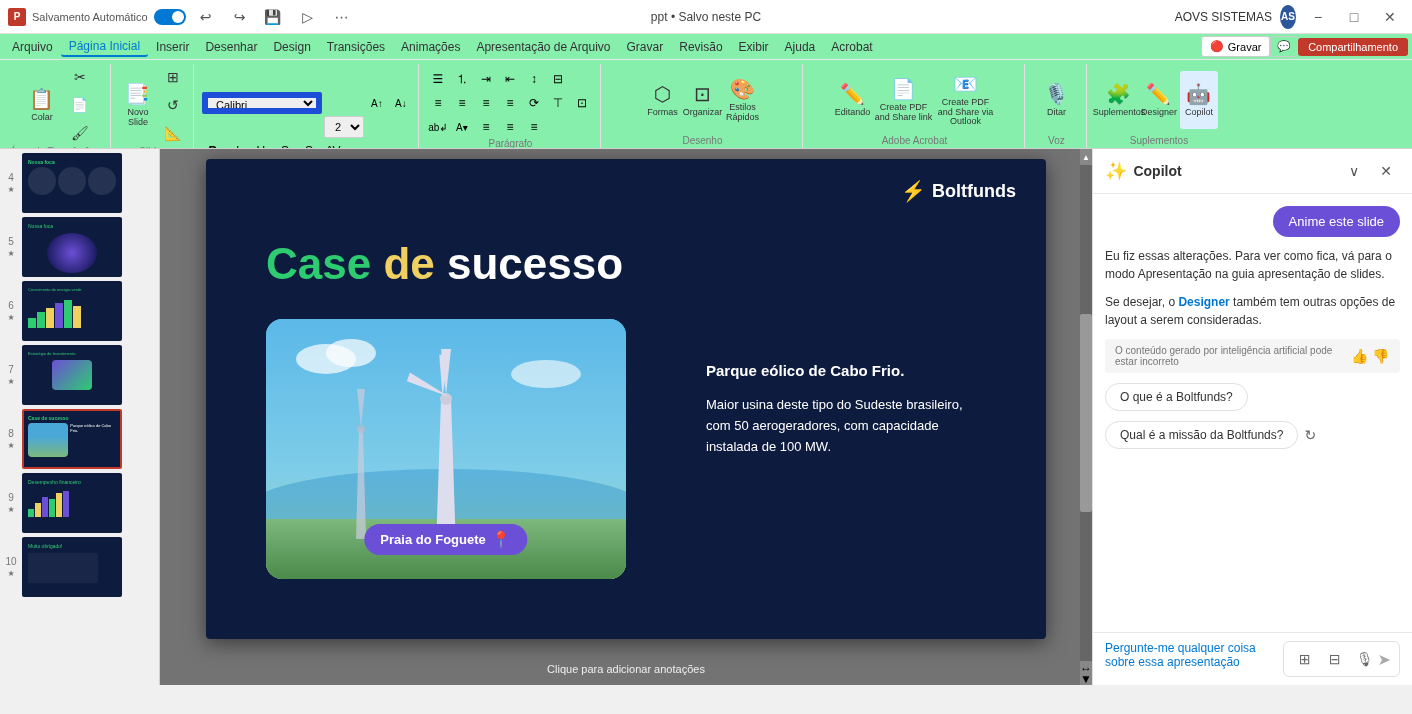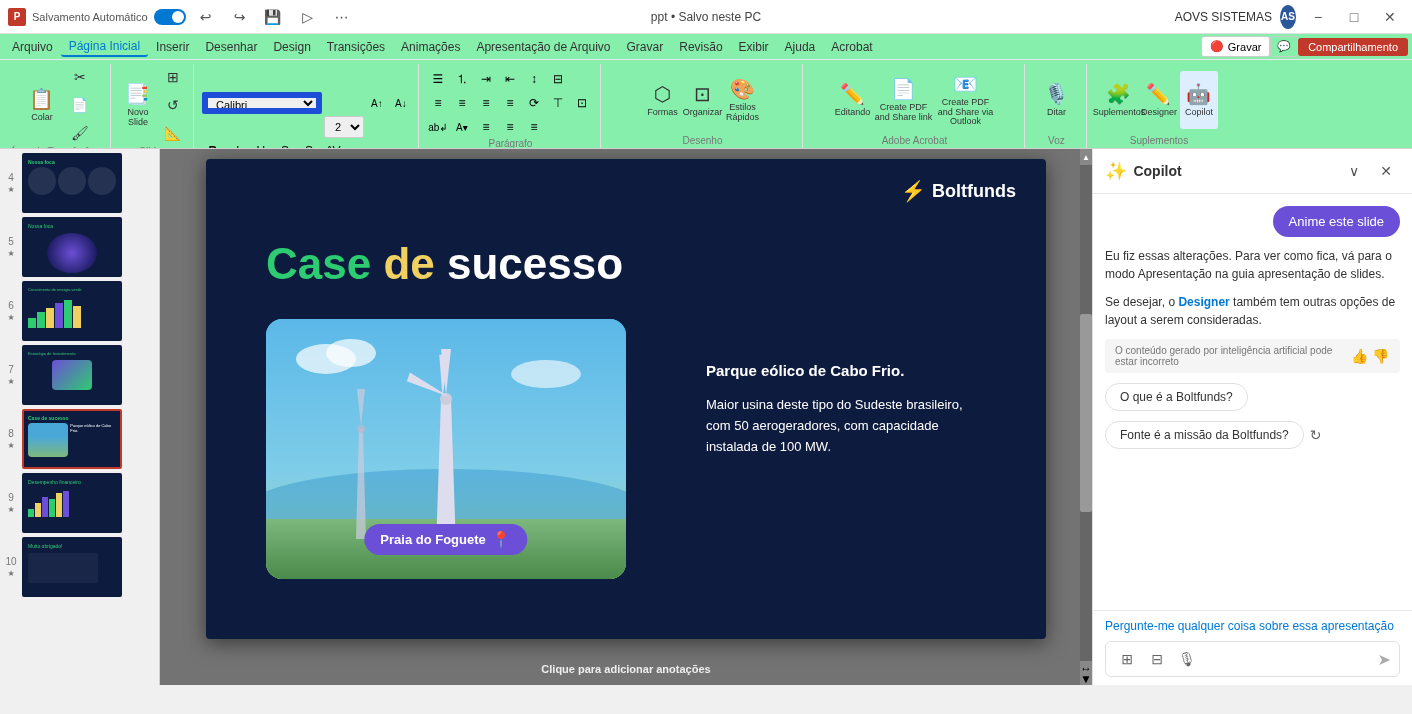--- a/index.html
+++ b/index.html
@@ -89,39 +89,39 @@
     
     .canvas-area { flex: 1; background: #737373; display: flex; flex-direction: column; align-items: center; justify-content: center; padding: 10px; overflow: hidden; position: relative; }
     .slide-canvas {
       background: #0d1b3e;
       width: 840px; height: 480px;
       border-radius: 4px;
       position: relative;
       overflow: hidden;
       box-shadow: 0 4px 20px rgba(0,0,0,0.5);
     }
-    .slide-notes { font-size: 11px; color: #eee; text-align: left; margin-top: 24px; font-weight: bold; }
+    .slide-notes { font-size: 11px; color: #eee; text-align: left; margin-top: 24px; }
 
     
     .copilot-panel { width: 320px; background: #ffffff; border-left: 1px solid #e0e0e0; display: flex; flex-direction: column; }
     .copilot-header { display: flex; align-items: center; justify-content: space-between; padding: 8px 12px; border-bottom: 1px solid #e8e8e8; }
     .copilot-title { display: flex; align-items: center; gap: 6px; font-size: 14px; font-weight: 600; color: #333; }
     .copilot-icon { font-size: 18px; }
     .copilot-header-right { display: flex; gap: 4px; }
     .copilot-body { flex: 1; overflow-y: auto; padding: 12px; display: flex; flex-direction: column; gap: 10px; }
     .animate-btn { background: #6b4fd6; color: white; border: none; border-radius: 16px; padding: 8px 16px; font-size: 13px; cursor: pointer; align-self: flex-end; }
     .copilot-message { font-size: 12px; color: #333; line-height: 1.5; }
     .copilot-message strong { color: #0078d4; }
     .ai-note { background: #f5f5f5; border-radius: 4px; padding: 6px 10px; font-size: 11px; color: #666; display: flex; align-items: center; justify-content: space-between; }
     .ai-note-text { font-size: 10px; color: #777; }
     .feedback-btns { display: flex; gap: 4px; }
     .feedback-btn { background: transparent; border: none; cursor: pointer; font-size: 14px; color: #777; }
     .suggestion-btn { background: white; border: 1px solid #e0e0e0; border-radius: 16px; padding: 6px 14px; font-size: 12px; cursor: pointer; color: #333; align-self: flex-start; display: flex; align-items: center; gap: 4px; }
     .copilot-footer { padding: 8px 12px; border-top: 1px solid #e8e8e8; }
-    .copilot-input-area { display: flex; flex-direction: column; gap: 8px; }
+    .copilot-input-area { display: flex; flex-direction: row; gap: 8px; }
     .copilot-hint { font-size: 12px; color: #0078d4; cursor: pointer; }
     .copilot-input-row { display: flex; align-items: center; justify-content: space-between; border: 1px solid #e0e0e0; border-radius: 6px; padding: 4px 8px; }
     .input-icons { display: flex; gap: 4px; }
     .input-icon-btn { background: transparent; border: none; cursor: pointer; font-size: 14px; color: #666; width: 26px; height: 26px; display: flex; align-items: center; justify-content: center; border-radius: 3px; }
     .send-btn { background: transparent; border: none; cursor: pointer; font-size: 16px; color: #aaa; }
 
     
     .boltfunds-logo { position: absolute; top: 20px; right: 30px; display: flex; align-items: center; gap: 6px; color: white; font-weight: bold; font-size: 18px; }
     .bolt-icon { color: #2ecc71; font-size: 20px; }
     .slide-title { position: absolute; top: 80px; left: 60px; font-size: 44px; font-weight: 900; }
@@ -566,21 +566,21 @@
         <span class="ai-note-text">O conteúdo gerado por inteligência artificial pode estar incorreto</span>
         <div class="feedback-btns">
           <button class="feedback-btn">👍</button>
           <button class="feedback-btn">👎</button>
         </div>
       </div>
 
       <button class="suggestion-btn">O que é a Boltfunds?</button>
 
       <div style="display:flex;align-items:center;gap:6px;">
-        <button class="suggestion-btn">Fonte é a missão da Boltfunds?</button>
+        <button class="suggestion-btn">Qual é a missão da Boltfunds?</button>
         <button style="background:transparent;border:none;cursor:pointer;font-size:14px;color:#666;">↻</button>
       </div>
     </div>
 
     <div class="copilot-footer">
       <div class="copilot-input-area">
         <span class="copilot-hint">Pergunte-me qualquer coisa sobre essa apresentação</span>
         <div class="copilot-input-row">
           <div class="input-icons">
             <button class="input-icon-btn">⊞</button>

